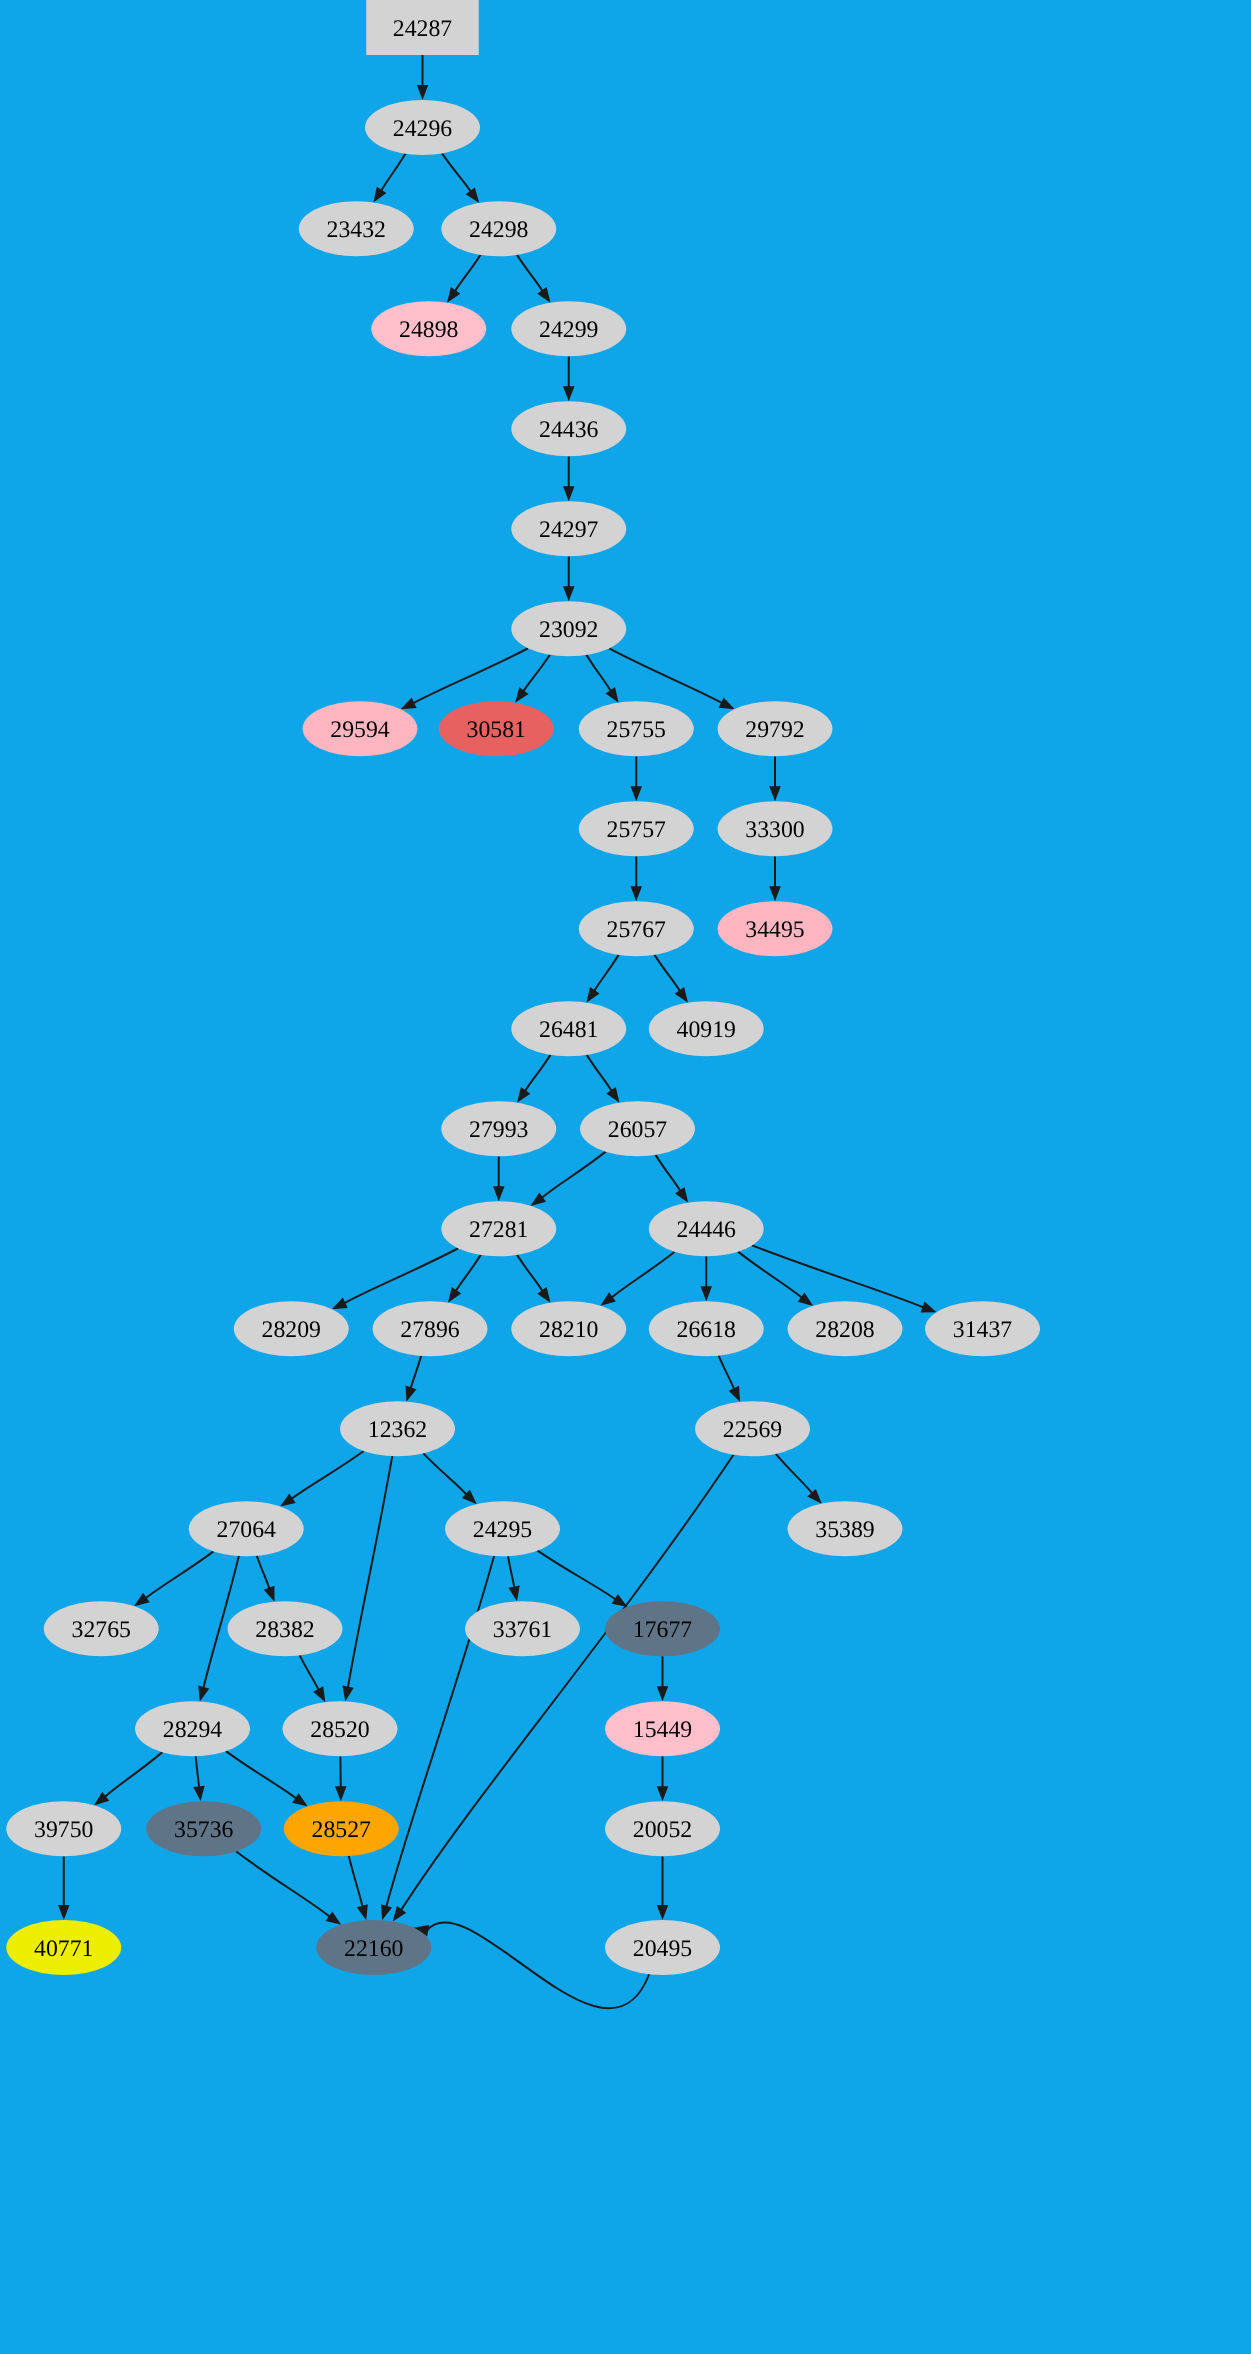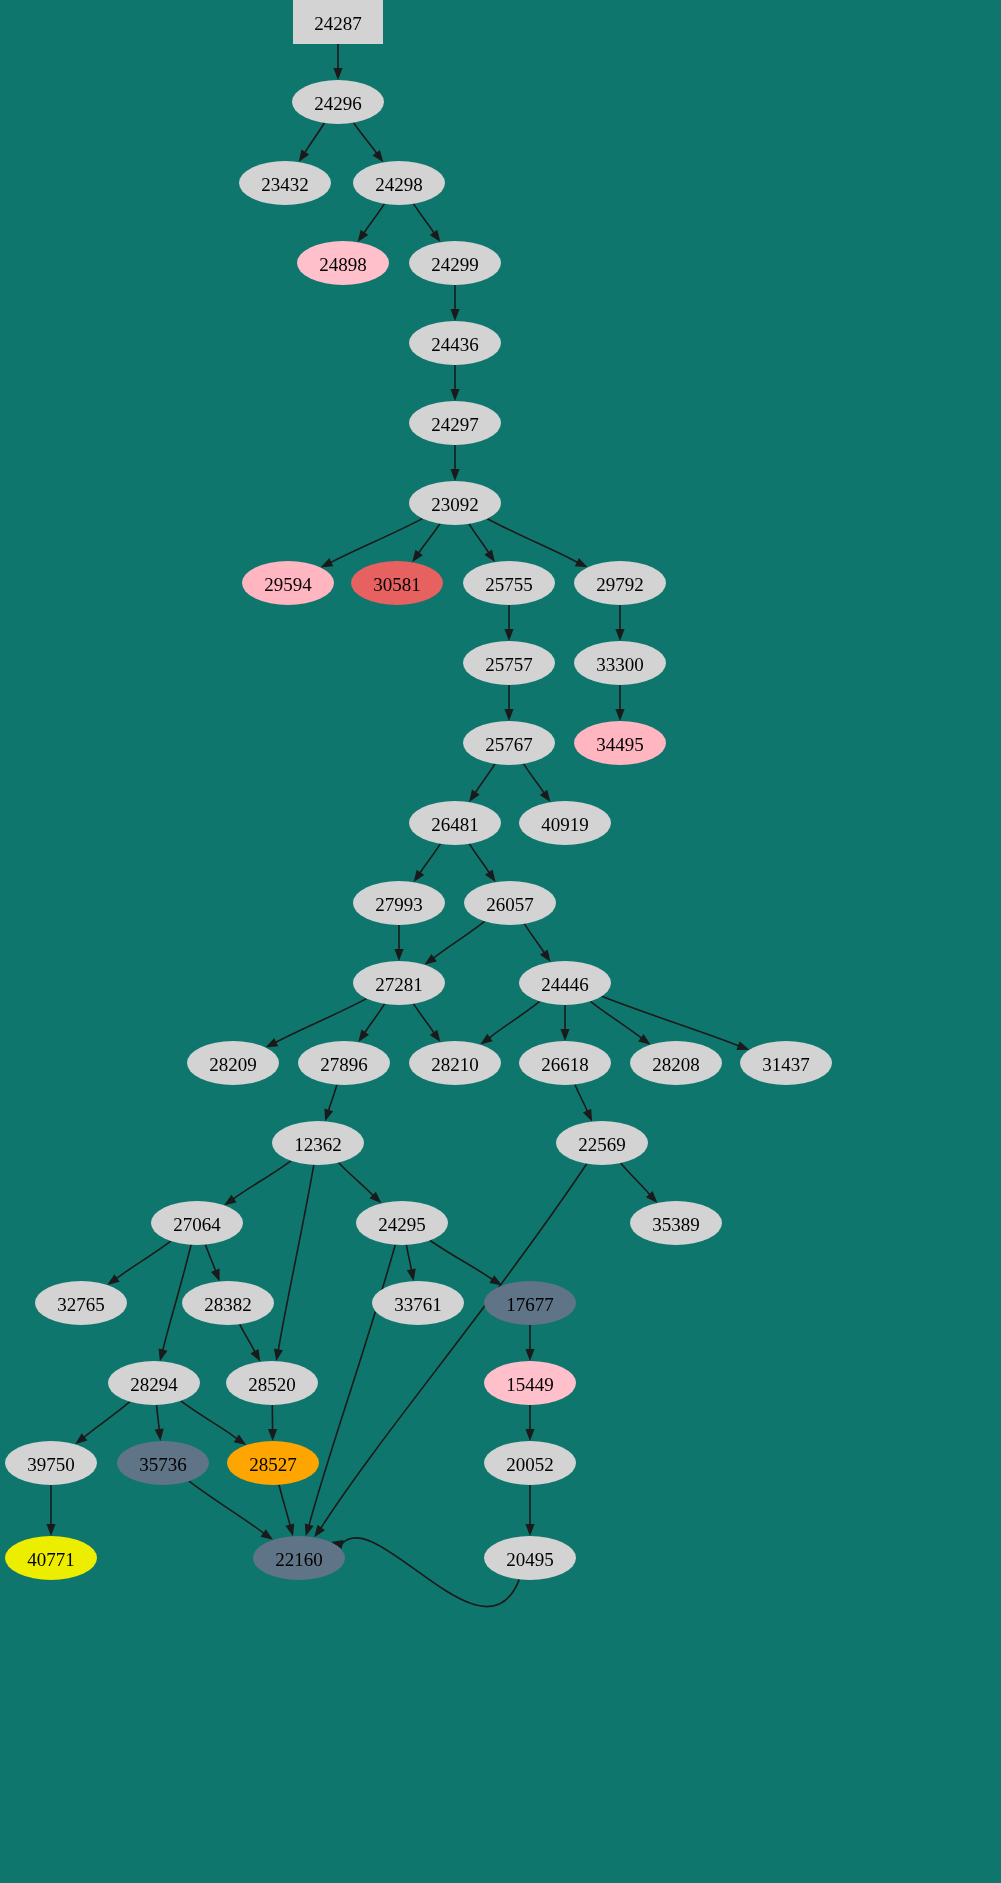--- a/index.html
+++ b/index.html
@@ -8,21 +8,21 @@
     padding: 0;
     background: #ffffff;
   }
   body {
     font-family: "Liberation Serif", "DejaVu Serif", serif;
   }
   #canvas-wrap {
     position: relative;
     width: 1001px;
     height: 1883px;
-    background: #0f766e;
+    background: #0ea5e9;
     overflow: hidden;
   }
   #graph-svg {
     position: absolute;
     left: 0;
     top: 0;
     width: 1001px;
     height: 1883px;
     display: block;
   }

